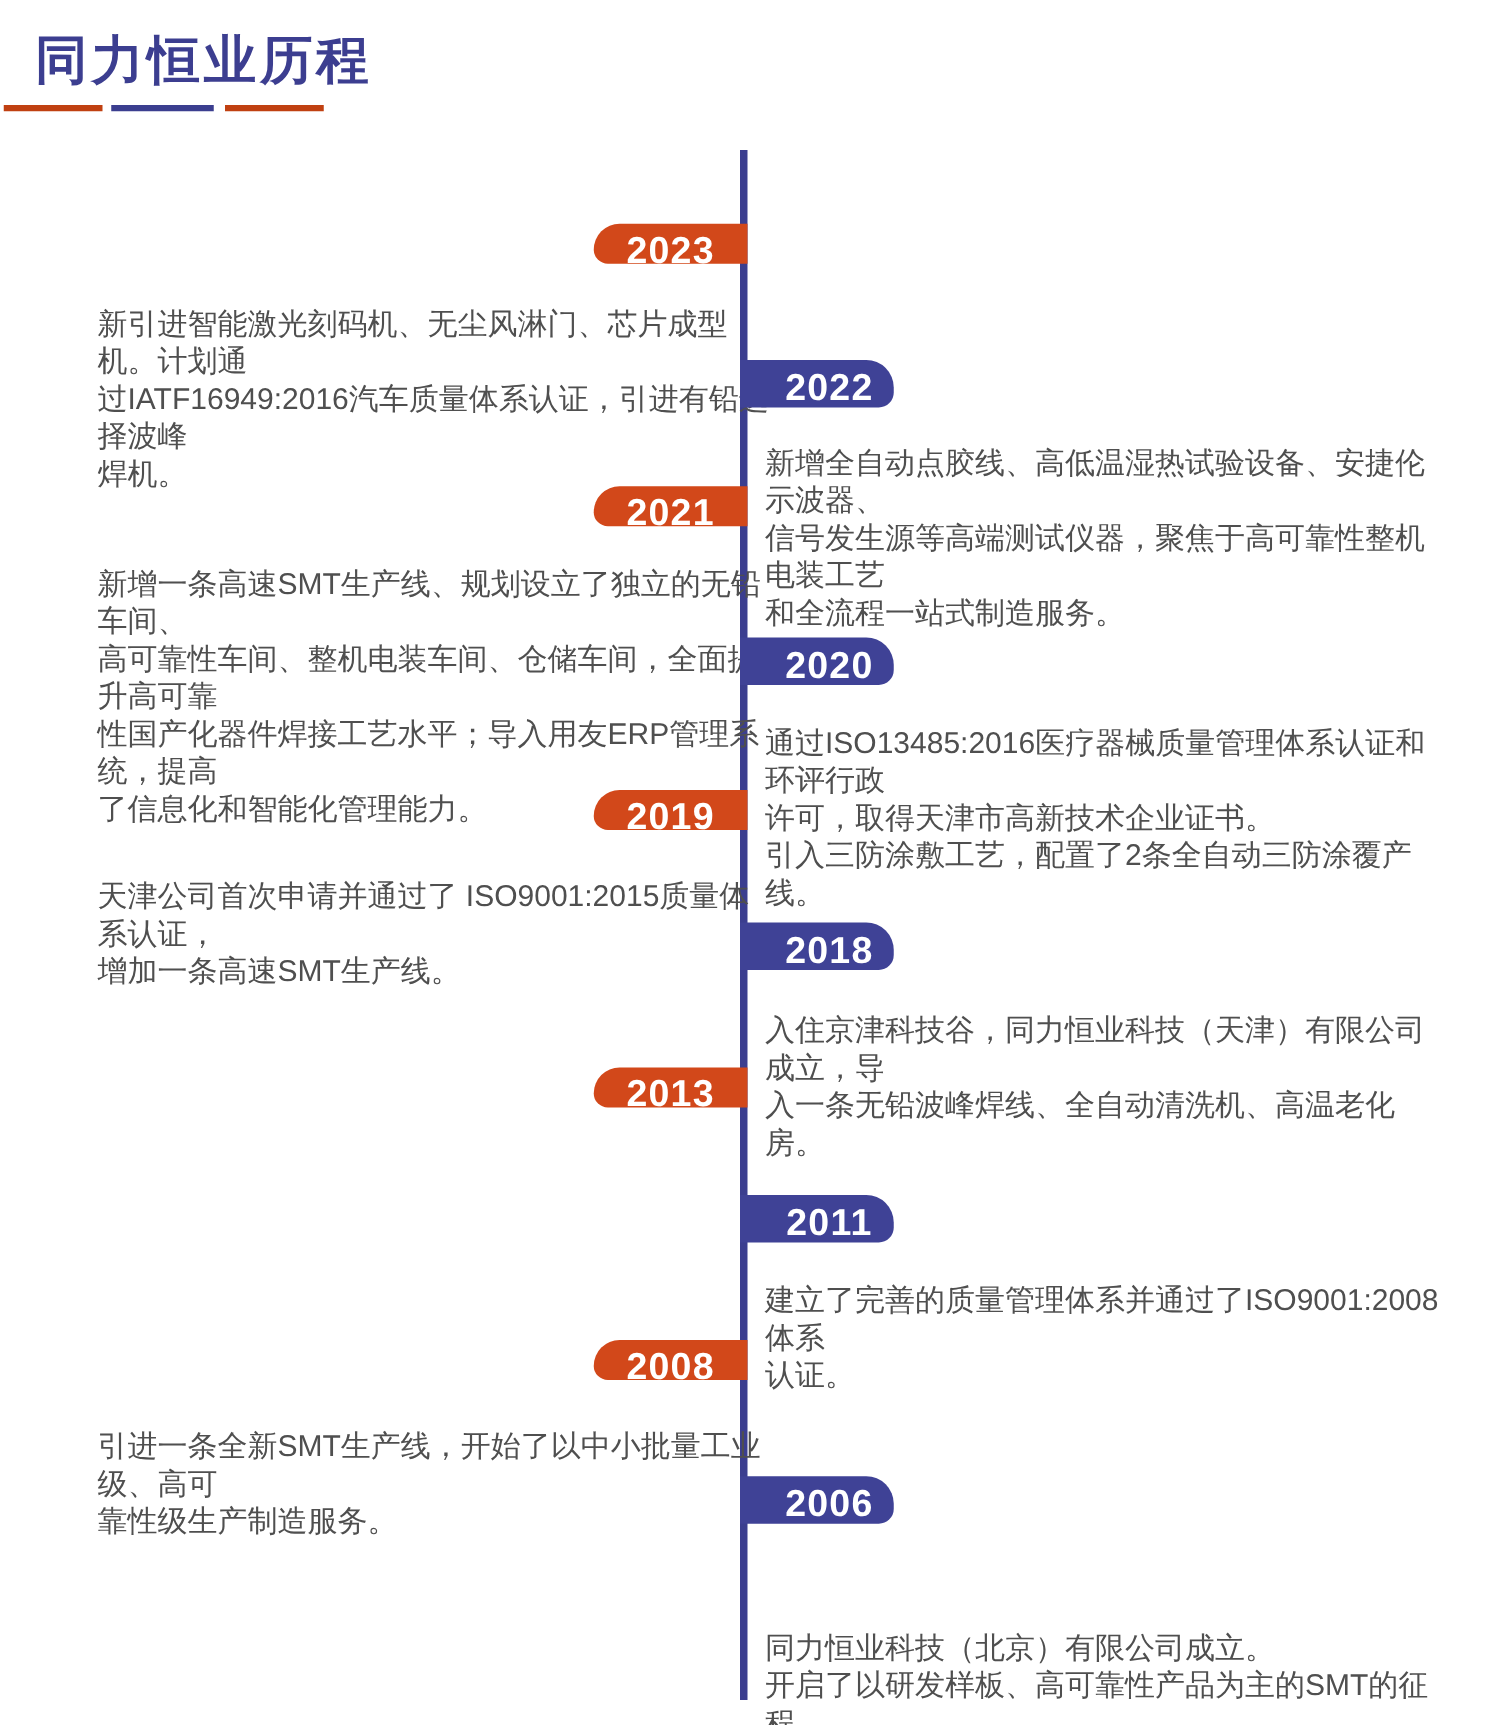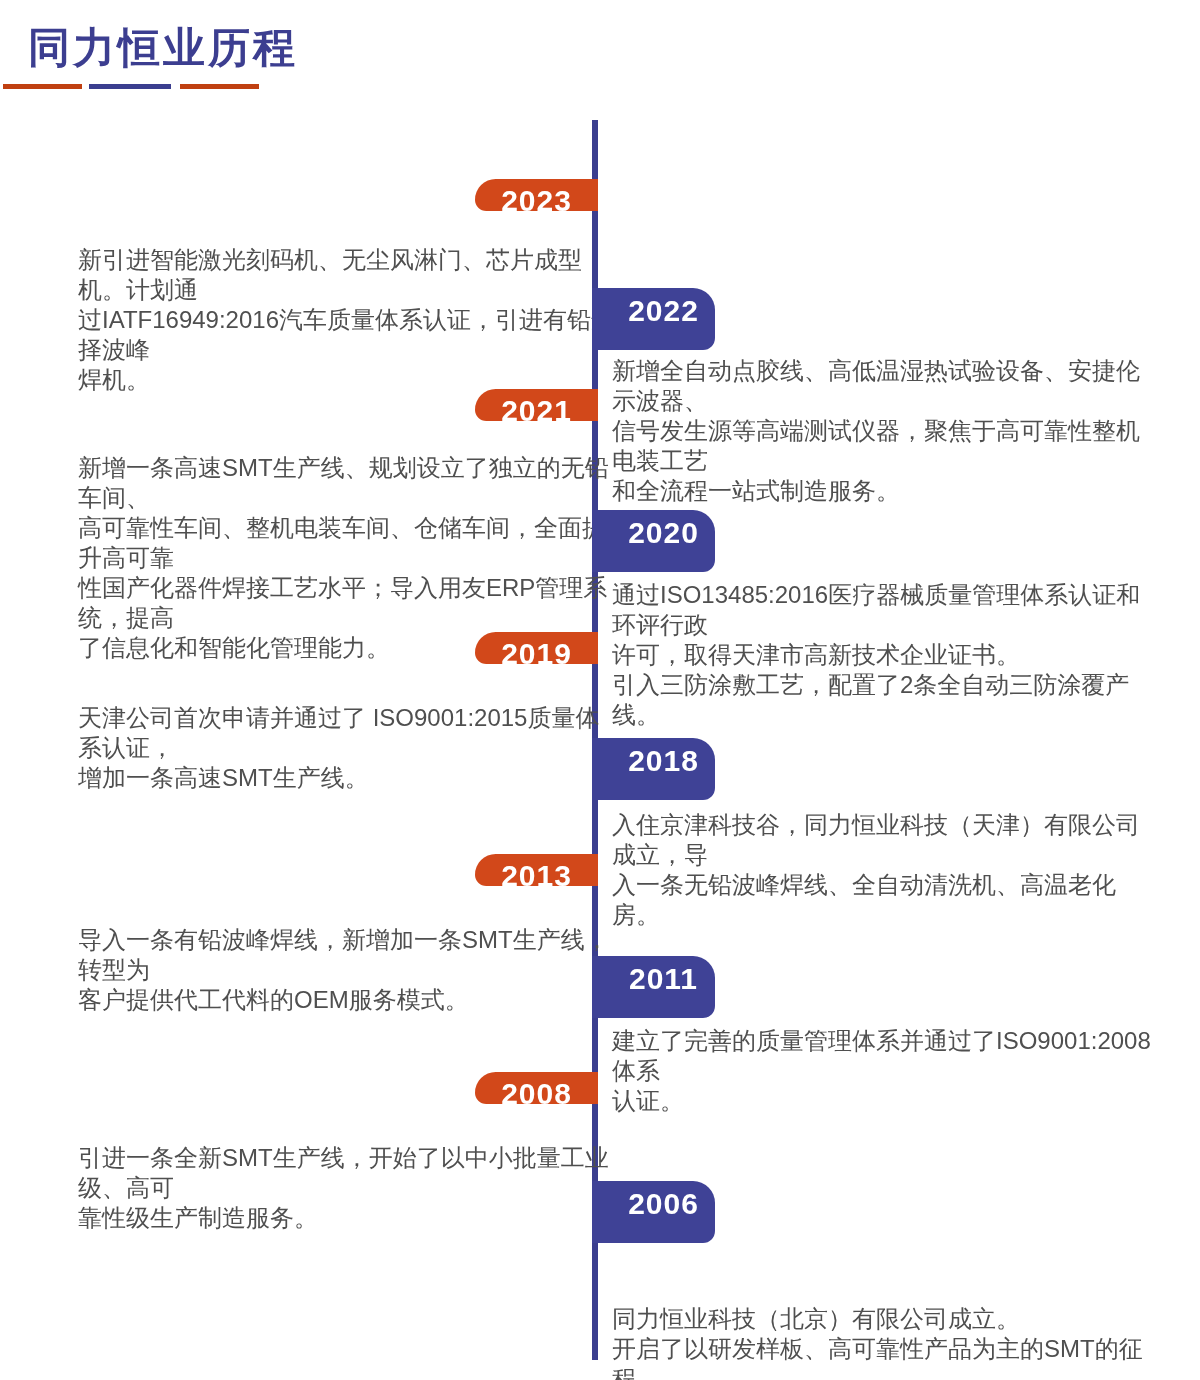--- a/index.html
+++ b/index.html
@@ -50,21 +50,21 @@
     line-height: 44px;
     letter-spacing: 1px;
   }
   .badge.left {
     left: 475px;
     background: #D2481A;
     border-radius: 22px 0 0 12px;
   }
   .badge.right {
     left: 592px;
-    height: 62px;
+    height: 38px;
     line-height: 46px;
     background: #3F4296;
     border-radius: 0 22px 12px 0;
     padding-left: 20px;
   }
   .desc {
     position: absolute;
     width: 545px;
     font-size: 24px;
     line-height: 30px;
@@ -109,22 +109,20 @@
 
   <div class="badge left" style="top:632px">2019</div>
   <div class="desc left" style="top:703px">天津公司首次申请并通过了 ISO9001:2015质量体系认证，
 增加一条高速SMT生产线。</div>
 
   <div class="badge right" style="top:738px">2018</div>
   <div class="desc right" style="top:810px">入住京津科技谷，同力恒业科技（天津）有限公司成立，导
 入一条无铅波峰焊线、全自动清洗机、高温老化房。</div>
 
   <div class="badge left" style="top:854px">2013</div>
-  <div class="desc left" style="top:925px">导入一条有铅波峰焊线，新增加一条SMT生产线，转型为
-客户提供代工代料的OEM服务模式。</div>
 
   <div class="badge right" style="top:956px">2011</div>
   <div class="desc right" style="top:1026px">建立了完善的质量管理体系并通过了ISO9001:2008体系
 认证。</div>
 
   <div class="badge left" style="top:1072px">2008</div>
   <div class="desc left" style="top:1143px">引进一条全新SMT生产线，开始了以中小批量工业级、高可
 靠性级生产制造服务。</div>
 
   <div class="badge right" style="top:1181px">2006</div>

